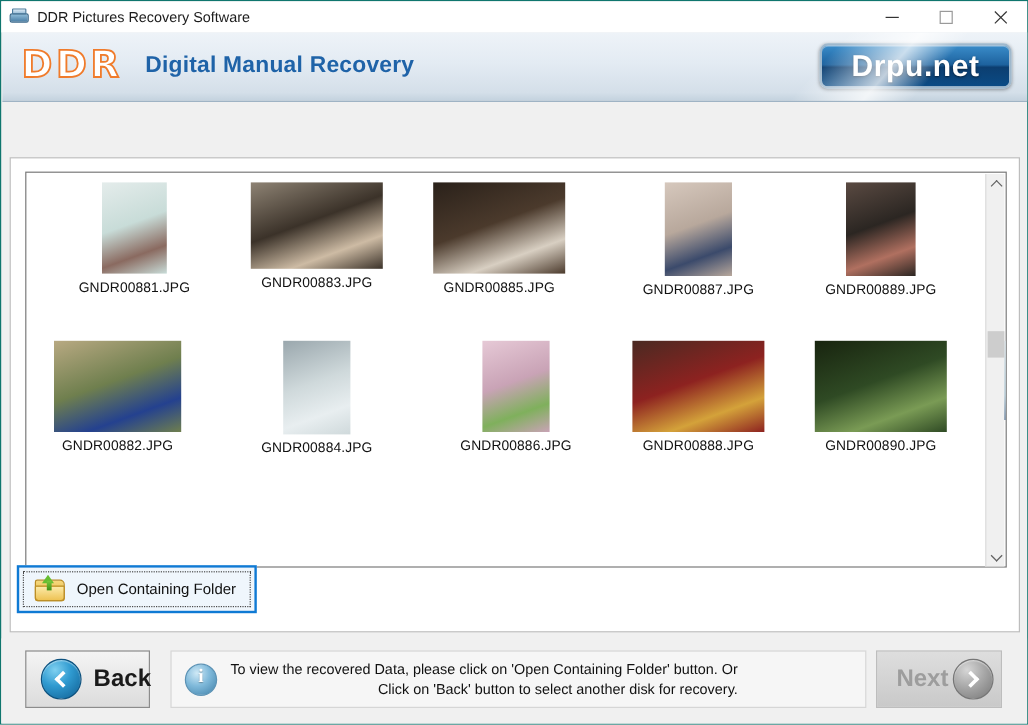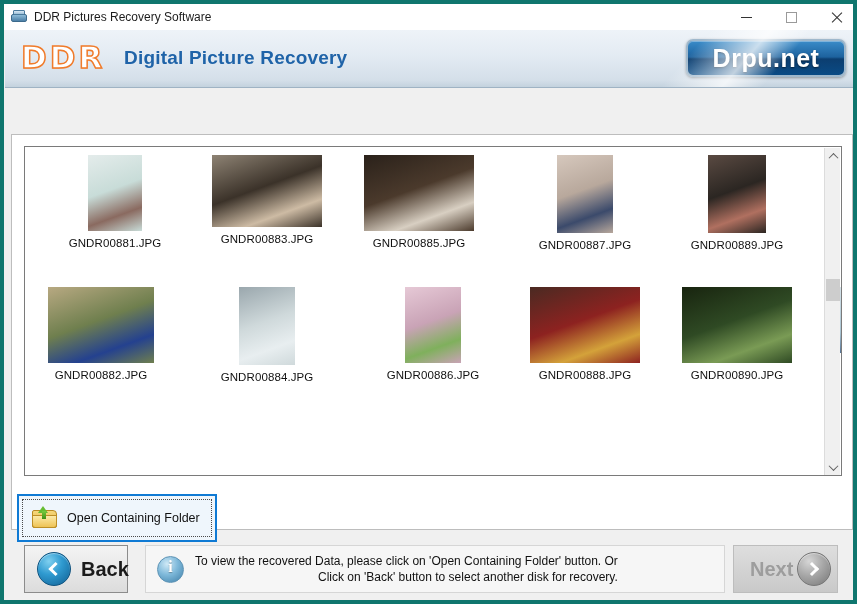--- a/index.html
+++ b/index.html
@@ -6,21 +6,21 @@
   html, body {
     width: 857px; height: 604px;
     font-family: "Liberation Sans", sans-serif;
     background: #ffffff;
     overflow: hidden;
   }
   #app {
     position: relative;
     width: 857px; height: 604px;
     background: #f0f0f0;
-    border: 4px solid #0f766e;
+    border: 1px solid #0f766e;
     overflow: hidden;
   }
 
   
   .titlebar {
     position: absolute; top: 0; left: 0;
     width: 855px; height: 26px;
     background: #ffffff;
     display: flex; align-items: center;
   }
@@ -228,27 +228,26 @@
   .vs-dn i { transform: rotate(-135deg) translate(1px,1px); }
   .vs-thumb {
     position: absolute; left: 1px; top: 131px;
     width: 14px; height: 22px;
     background: #cdcdcd; cursor: pointer;
   }
 
   
   .ocf {
     position: absolute; left: 13px; top: 470px;
-    width: 200px; height: 48px;
+    width: 200px; height: 40px;
     background: #eff6fc;
     border: 2px solid #0f7ad4;
     display: flex; align-items: center;
     cursor: pointer;
     z-index: 5;
-    margin-top: 20px;
   }
   .ocf-inner {
     position: absolute; left: 3px; top: 3px; right: 3px; bottom: 3px;
     border: 1px dotted #4a4a4a;
     display: flex; align-items: center; gap: 9px; padding-left: 9px;
   }
   .ico-folder {
     width: 26px; height: 22px; position: relative; flex: none;
   }
   .ico-folder .fback {
@@ -352,21 +351,21 @@
           <span class="max-glyph"></span>
         </div>
       <div class="winbtn">
           <span class="close-glyph"></span>
         </div>
     </div>
   </div>
 
   <div class="header">
     <div class="ddr-logo">DDR</div>
-    <div class="header-title">Digital Picture Recovery</div>
+    <div class="header-title">Digital Manual Recovery</div>
     <div class="drpu-badge">
       <span>Drpu.net</span>
     </div>
   </div>
 
 
   <div class="panel">
     <div class="listbox">
       <div class="thumbgrid" id="thumbgrid">
           <div class="thumbcell">

